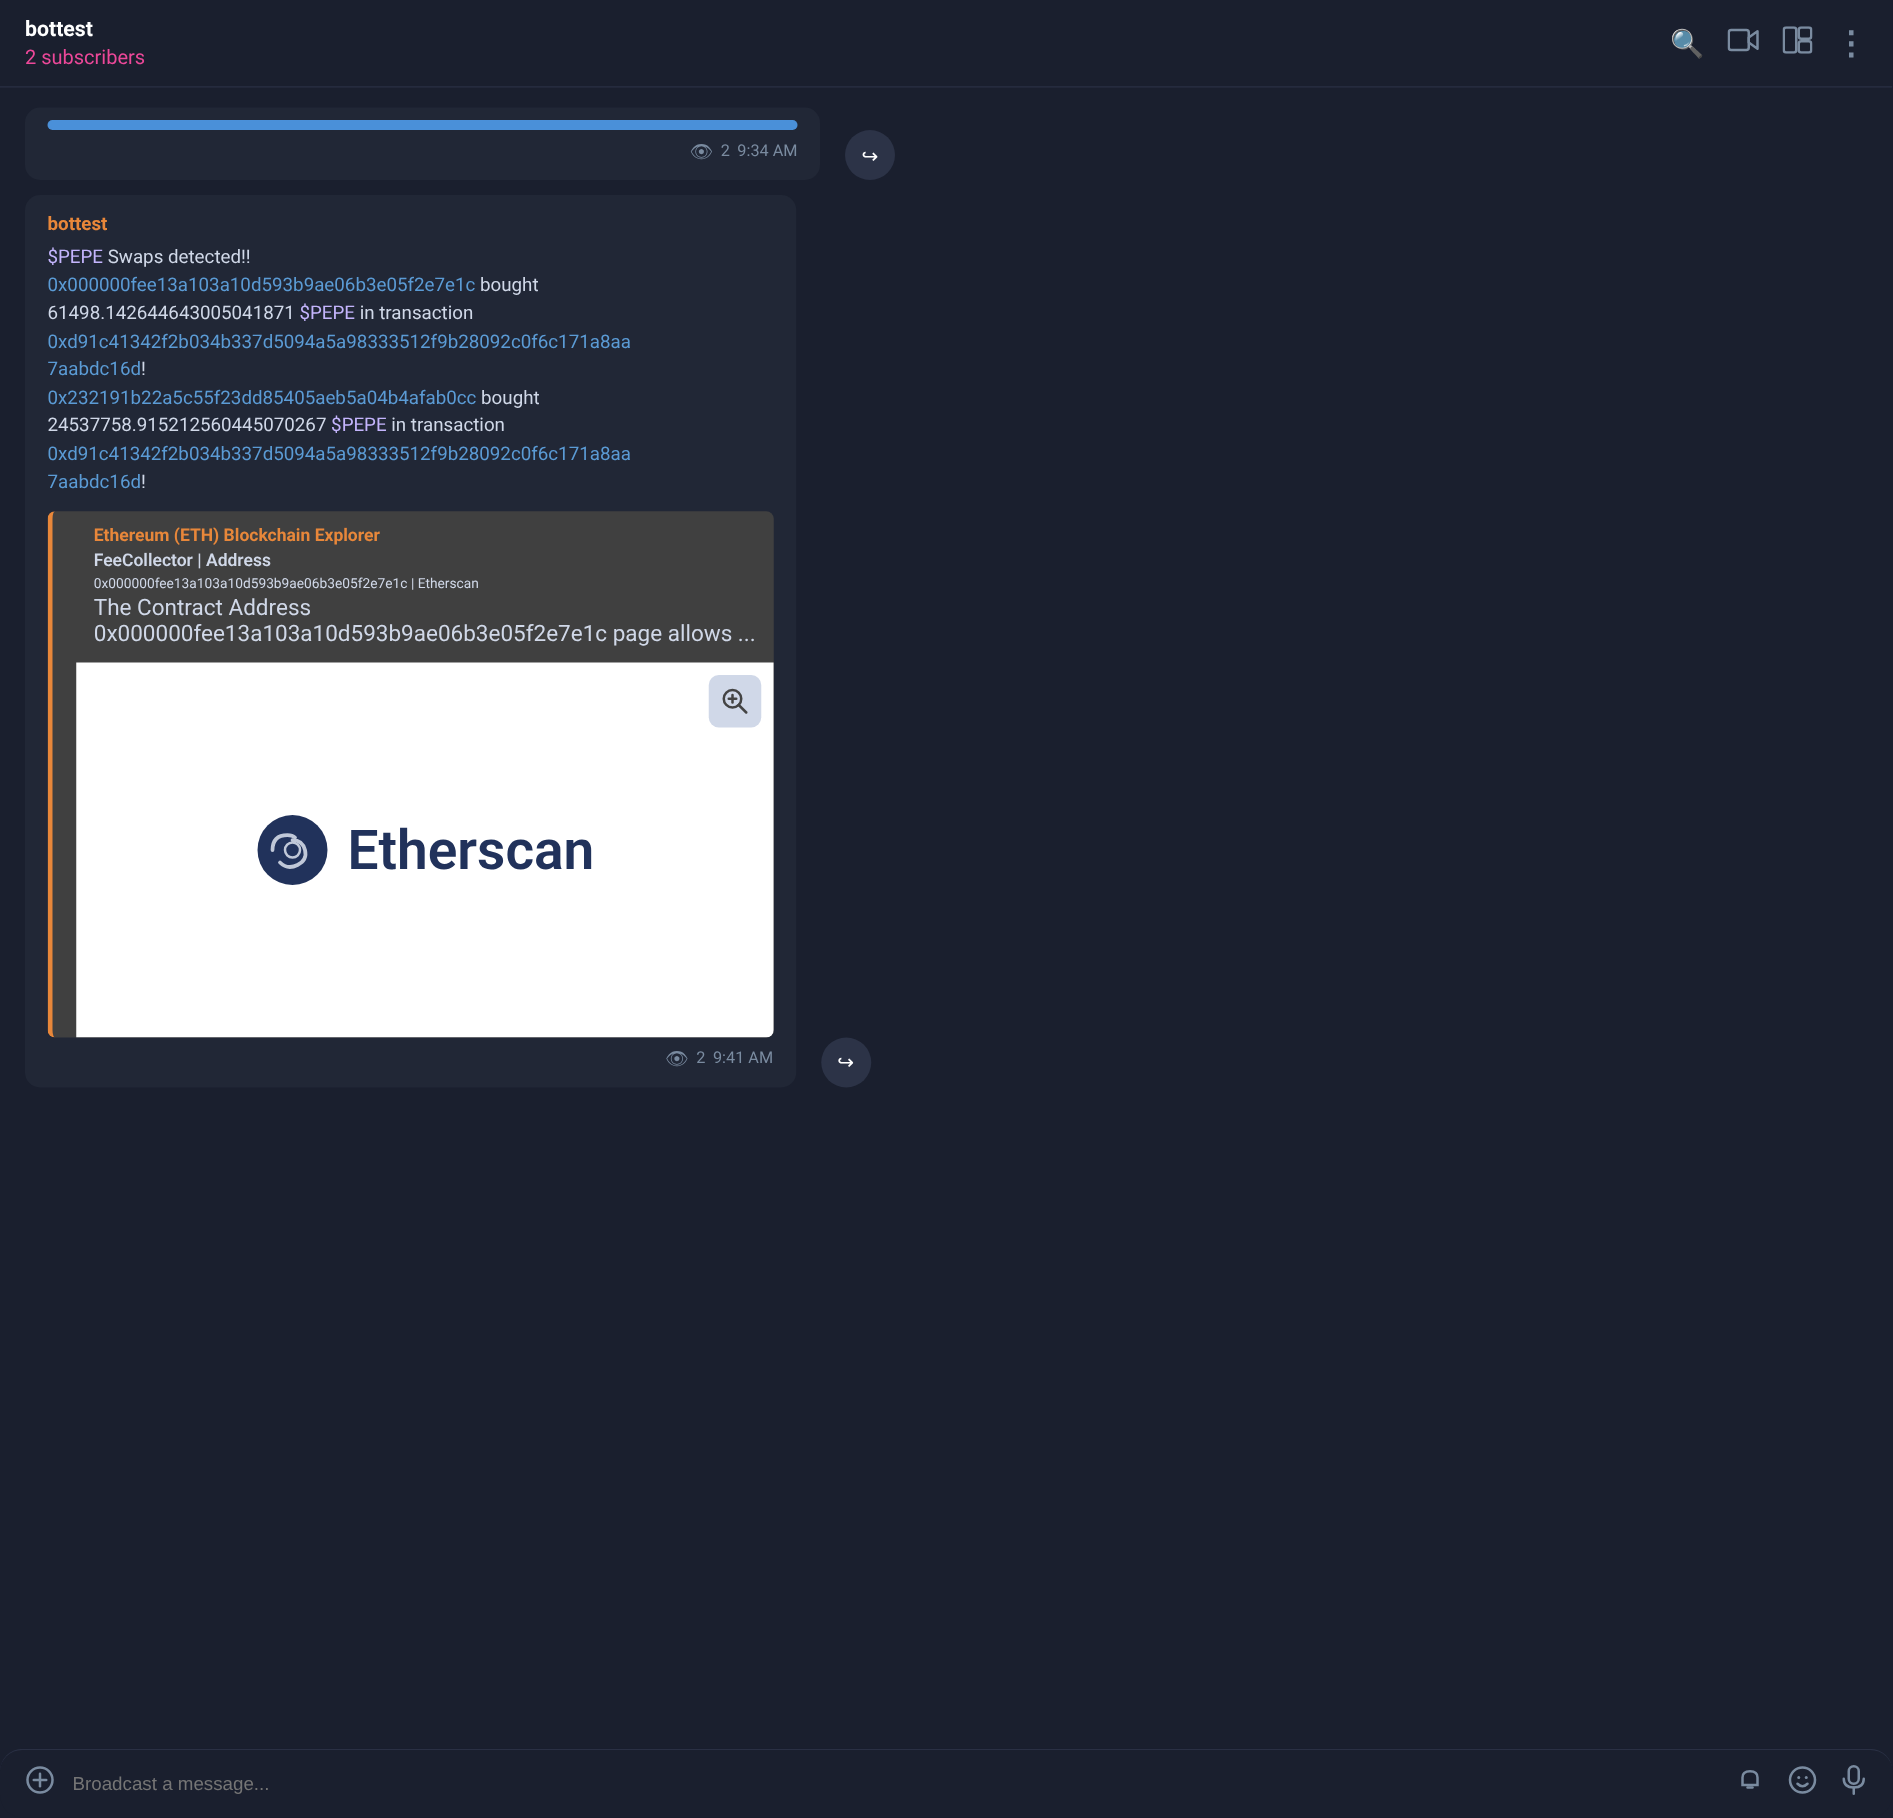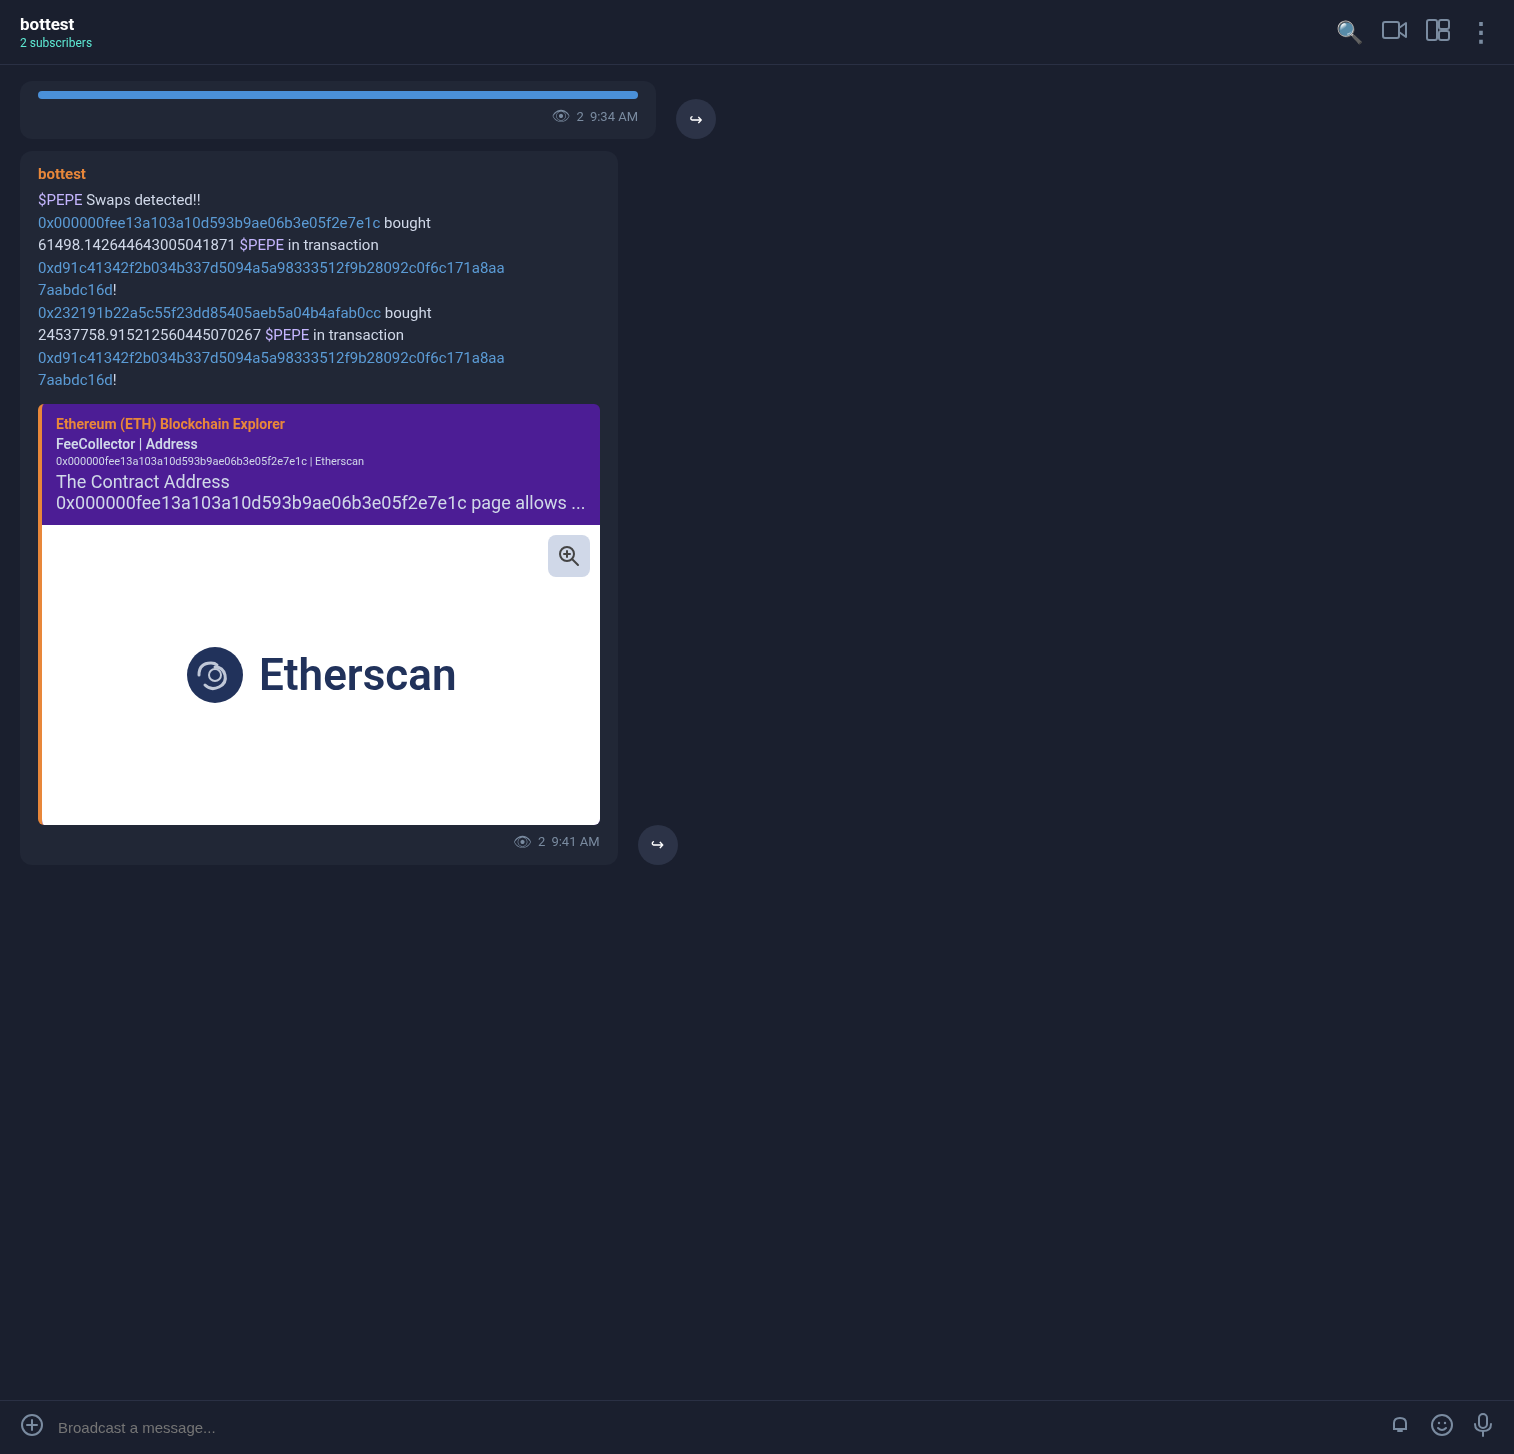--- a/index.html
+++ b/index.html
@@ -22,22 +22,22 @@
       background: #1a1f2e;
       border-bottom: 1px solid #2a3044;
     }
     .header-left {}
     .header-title {
       font-size: 17px;
       font-weight: 700;
       color: #ffffff;
     }
     .header-subtitle {
-      font-size: 12px;
-      color: #5eead4;
+      font-size: 16px;
+      color: #ec4899;
       margin-top: 2px;
     }
     .header-icons {
       display: flex;
       gap: 18px;
       align-items: center;
     }
     .header-icon {
       color: #7a8ba0;
       font-size: 22px;
@@ -124,24 +124,25 @@
       text-decoration: none;
       text-align: center;
     }
     .tag-green {
       color: #c4b5fd;
     }
 
     
     .preview-card {
       margin-top: 12px;
-      background: #4c1d95;
+      background: #404040;
       border-left: 4px solid #e8873a;
       border-radius: 6px;
       overflow: hidden;
+      padding-left: 19px;
     }
     .preview-text {
       padding: 12px 14px;
     }
     .preview-source {
       font-size: 14px;
       font-weight: 700;
       color: #e8873a;
       margin-bottom: 4px;
     }
@@ -203,20 +204,21 @@
     }
 
     
     .bottom-bar {
       background: #1a1f2e;
       border-top: 1px solid #2a3044;
       padding: 12px 20px;
       display: flex;
       align-items: center;
       gap: 14px;
+      border-radius: 18px;
     }
     .attach-btn {
       color: #7a8ba0;
       font-size: 22px;
       cursor: pointer;
     }
     .message-input {
       flex: 1;
       background: transparent;
       border: none;

